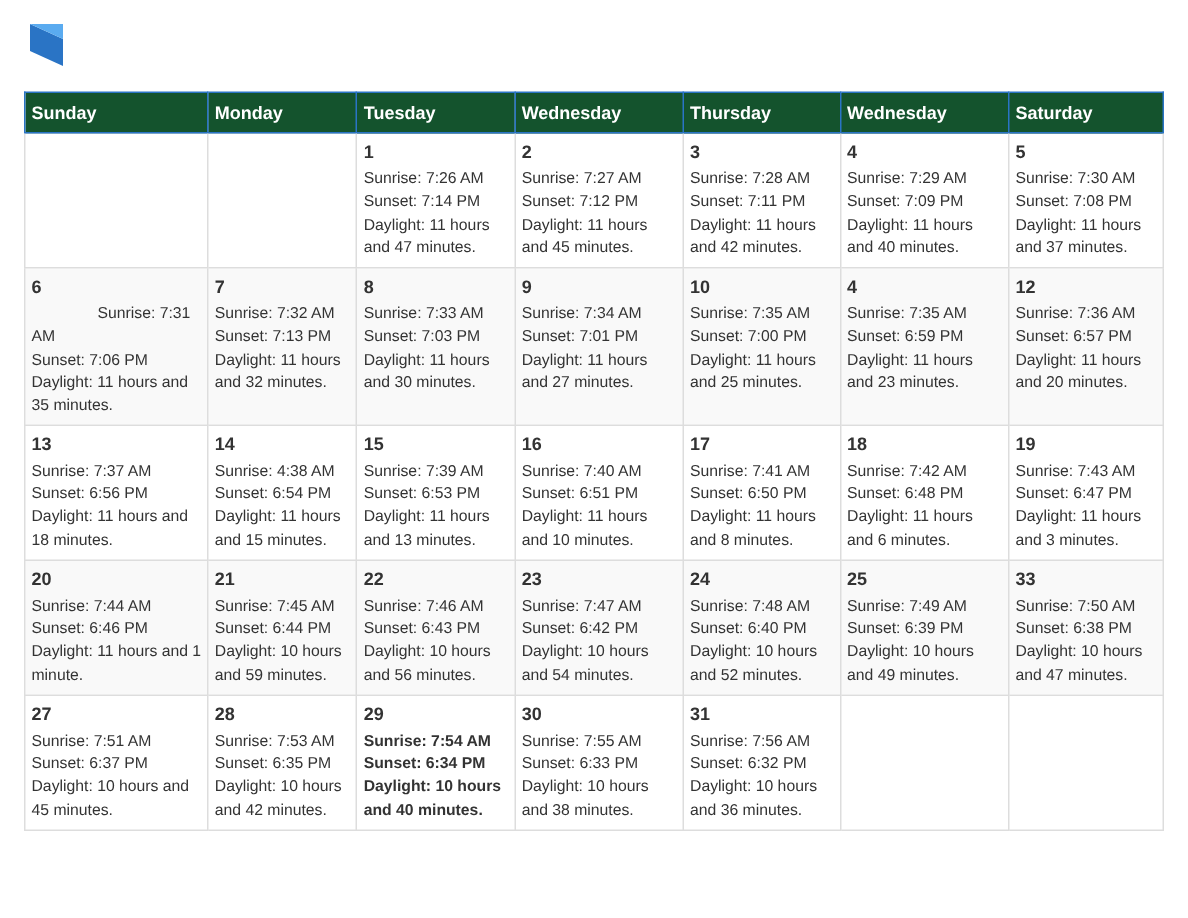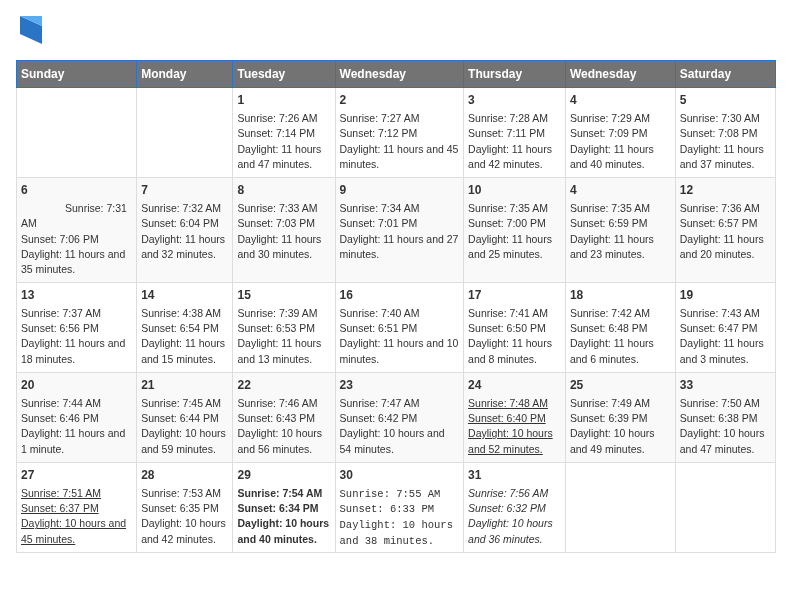--- a/index.html
+++ b/index.html
@@ -45,21 +45,21 @@
     .location-title {
       font-size: 14px;
       color: #444;
     }
     table {
       width: 100%;
       border-collapse: collapse;
       font-size: 11px;
     }
     thead tr {
-      background-color: #737373;
+      background-color: #14532d;
       color: #fff;
     }
     thead th {
       padding: 6px 4px;
       text-align: left;
       font-size: 12px;
       font-weight: bold;
       border: 1px solid #2a74c5;
     }
     tbody tr {
@@ -145,21 +145,21 @@
 Daylight: 11 hours and 40 minutes.</span></td>
         <td><span class="day-num">5</span><span class="cell-info" style="white-space: pre-line; margin-top: 45px;">Sunrise: 7:30 AM
 Sunset: 7:08 PM
 Daylight: 11 hours and 37 minutes.</span></td>
       </tr>
       <tr>
         <td><span class="day-num">6</span><span class="cell-info" style="white-space: pre-line; margin-left: 44px;">Sunrise: 7:31 AM
 Sunset: 7:06 PM
 Daylight: 11 hours and 35 minutes.</span></td>
         <td><span class="day-num">7</span><span class="cell-info" style="white-space: pre-line;">Sunrise: 7:32 AM
-Sunset: 6:04 PM
+Sunset: 7:13 PM
 Daylight: 11 hours and 32 minutes.</span></td>
         <td><span class="day-num">8</span><span class="cell-info" style="white-space: pre-line;">Sunrise: 7:33 AM
 Sunset: 7:03 PM
 Daylight: 11 hours and 30 minutes.</span></td>
         <td><span class="day-num">9</span><span class="cell-info" style="white-space: pre-line;">Sunrise: 7:34 AM
 Sunset: 7:01 PM
 Daylight: 11 hours and 27 minutes.</span></td>
         <td><span class="day-num">10</span><span class="cell-info" style="white-space: pre-line;">Sunrise: 7:35 AM
 Sunset: 7:00 PM
 Daylight: 11 hours and 25 minutes.</span></td>
@@ -199,43 +199,43 @@
 Daylight: 11 hours and 1 minute.</span></td>
         <td><span class="day-num">21</span><span class="cell-info" style="white-space: pre-line;">Sunrise: 7:45 AM
 Sunset: 6:44 PM
 Daylight: 10 hours and 59 minutes.</span></td>
         <td><span class="day-num">22</span><span class="cell-info" style="white-space: pre-line;">Sunrise: 7:46 AM
 Sunset: 6:43 PM
 Daylight: 10 hours and 56 minutes.</span></td>
         <td><span class="day-num">23</span><span class="cell-info" style="white-space: pre-line;">Sunrise: 7:47 AM
 Sunset: 6:42 PM
 Daylight: 10 hours and 54 minutes.</span></td>
-        <td><span class="day-num">24</span><span class="cell-info" style="white-space: pre-line; text-decoration: underline;">Sunrise: 7:48 AM
+        <td><span class="day-num">24</span><span class="cell-info" style="white-space: pre-line;">Sunrise: 7:48 AM
 Sunset: 6:40 PM
 Daylight: 10 hours and 52 minutes.</span></td>
         <td><span class="day-num">25</span><span class="cell-info" style="white-space: pre-line;">Sunrise: 7:49 AM
 Sunset: 6:39 PM
 Daylight: 10 hours and 49 minutes.</span></td>
         <td><span class="day-num">33</span><span class="cell-info" style="white-space: pre-line;">Sunrise: 7:50 AM
 Sunset: 6:38 PM
 Daylight: 10 hours and 47 minutes.</span></td>
       </tr>
       <tr>
-        <td><span class="day-num">27</span><span class="cell-info" style="white-space: pre-line; text-decoration: underline;">Sunrise: 7:51 AM
+        <td><span class="day-num">27</span><span class="cell-info" style="white-space: pre-line;">Sunrise: 7:51 AM
 Sunset: 6:37 PM
 Daylight: 10 hours and 45 minutes.</span></td>
         <td><span class="day-num">28</span><span class="cell-info" style="white-space: pre-line;">Sunrise: 7:53 AM
 Sunset: 6:35 PM
 Daylight: 10 hours and 42 minutes.</span></td>
         <td><span class="day-num">29</span><span class="cell-info" style="white-space: pre-line; font-weight: bold;">Sunrise: 7:54 AM
 Sunset: 6:34 PM
 Daylight: 10 hours and 40 minutes.</span></td>
-        <td><span class="day-num">30</span><span class="cell-info" style="white-space: pre-line; font-family: Liberation Mono, monospace;">Sunrise: 7:55 AM
+        <td><span class="day-num">30</span><span class="cell-info" style="white-space: pre-line;">Sunrise: 7:55 AM
 Sunset: 6:33 PM
 Daylight: 10 hours and 38 minutes.</span></td>
-        <td><span class="day-num">31</span><span class="cell-info" style="white-space: pre-line; font-style: italic;">Sunrise: 7:56 AM
+        <td><span class="day-num">31</span><span class="cell-info" style="white-space: pre-line;">Sunrise: 7:56 AM
 Sunset: 6:32 PM
 Daylight: 10 hours and 36 minutes.</span></td>
         <td></td>
         <td></td>
       </tr>
     </tbody>
 </table>
 
 </body></html>

